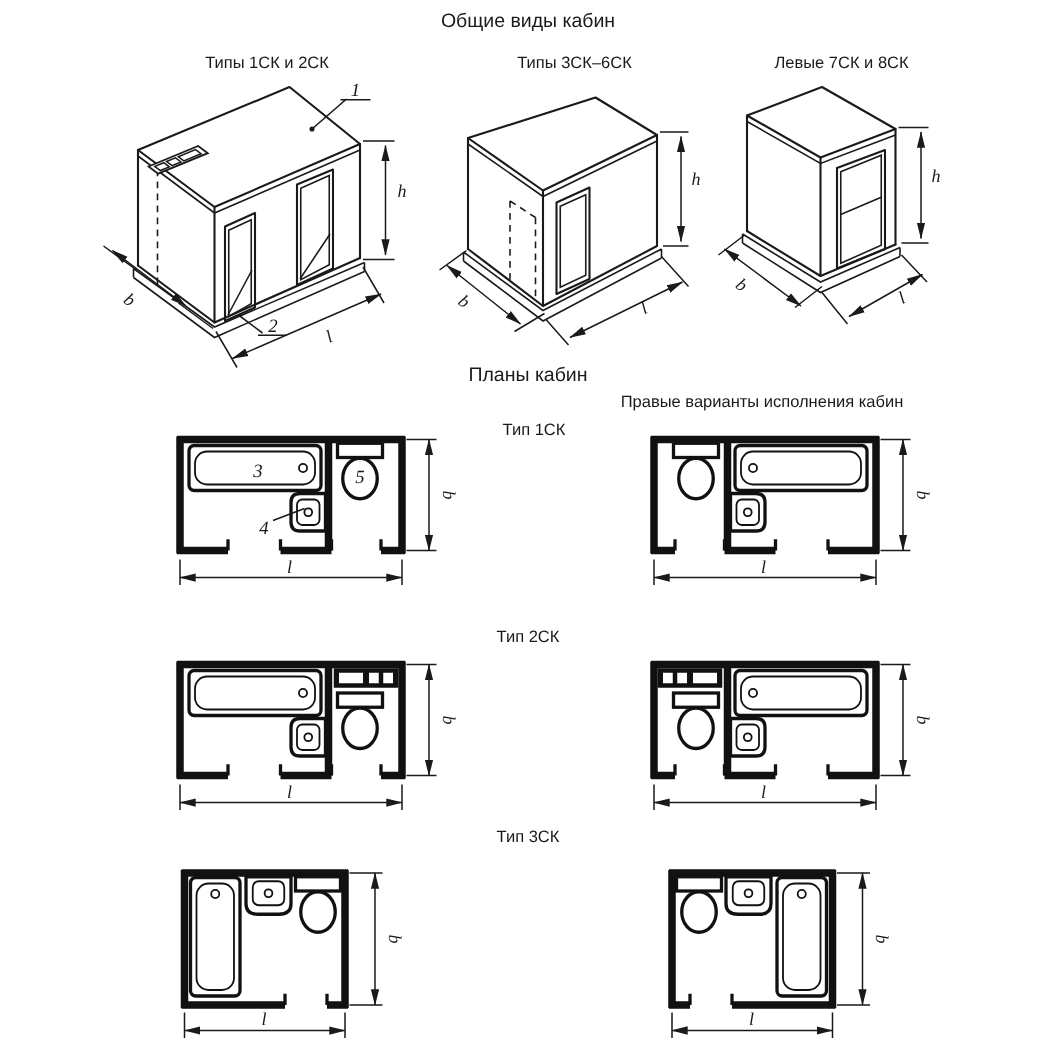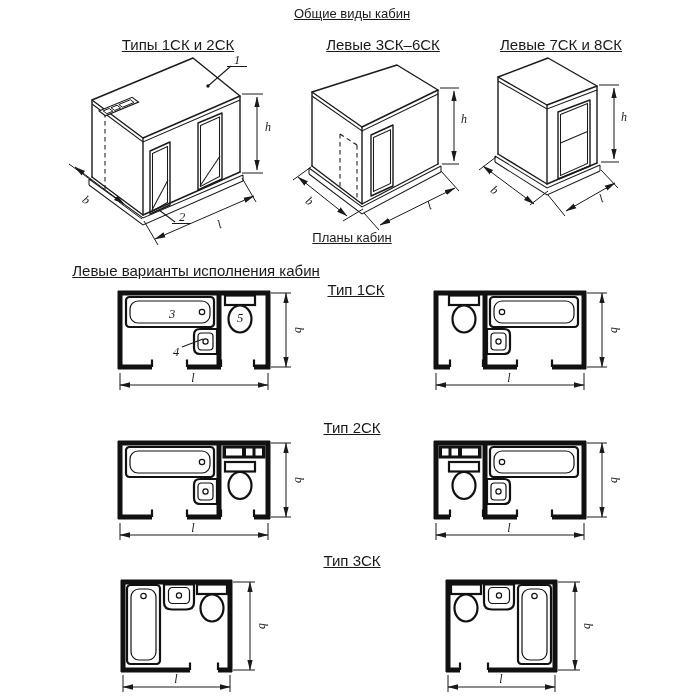--- a/index.html
+++ b/index.html
@@ -1,21 +1,21 @@
 <!DOCTYPE html>
 <html><head>
 <meta charset="utf-8">
 <style>
   html,body{margin:0;padding:0;background:#fff;}
   #canvas{position:relative;width:700px;height:700px;background:#fff;overflow:hidden;
           font-family:"Liberation Sans",sans-serif;color:#1a1a1a;}
   .abs{position:absolute;}
-  .ctr{transform:translateX(-50%);white-space:nowrap;text-decoration:underline;}
+  .ctr{transform:translateX(-50%);white-space:nowrap;}
   .h-title{font-size:13px;}
-  .h-label{font-size:15px;}
+  .h-label{font-size:11px;}
   svg{overflow:visible;}
   .ln{stroke:#1a1a1a;stroke-width:1.4;fill:none;stroke-linejoin:round;stroke-linecap:round;}
   .thin{stroke:#1a1a1a;stroke-width:1.05;fill:none;}
   .dash{stroke:#1a1a1a;stroke-width:1.05;fill:none;stroke-dasharray:4.5 3.5;}
   .wall{stroke:#111;stroke-width:5;fill:none;stroke-linecap:butt;}
   .jamb{stroke:#111;stroke-width:2.2;fill:none;}
   .fixline{stroke:#111;fill:#fff;}
   .dim{stroke:#1a1a1a;stroke-width:1;fill:none;}
   .arr2{marker-start:url(#arr);marker-end:url(#arr);}
   .dim-label{font-family:"Liberation Serif","DejaVu Serif",serif;font-style:italic;
@@ -62,24 +62,24 @@
         <rect x="0" y="0" width="43" height="13" fill="#111"></rect>
         <rect x="3.5" y="3" width="16" height="7" fill="#fff"></rect>
         <rect x="23.5" y="3" width="6.5" height="7" fill="#fff"></rect>
         <rect x="33" y="3" width="6.5" height="7" fill="#fff"></rect>
       </g>
     </defs>
   </svg>
 
   <div class="abs ctr h-title" style="left:352px;top:6px">Общие виды кабин</div>
   <div class="abs ctr h-label" style="left:178px;top:36px">Типы 1СК и 2СК</div>
-  <div class="abs ctr h-label" style="left:383px;top:36px">Левые 3СК–6СК</div>
+  <div class="abs ctr h-label" style="left:383px;top:36px">Типы 3СК–6СК</div>
   <div class="abs ctr h-label" style="left:561px;top:36px">Левые 7СК и 8СК</div>
-  <div class="abs ctr h-title" style="left:352px;top:230px">Планы кабин</div>
-  <div class="abs ctr h-label" style="left:196px;top:262px">Левые варианты исполнения кабин</div>
+  <div class="abs ctr h-title" style="left:352px;top:242px">Планы кабин</div>
+  <div class="abs ctr h-label" style="left:508px;top:262px">Правые варианты исполнения кабин</div>
   <div class="abs ctr h-label" style="left:356px;top:281px">Тип 1СК</div>
   <div class="abs ctr h-label" style="left:352px;top:419px">Тип 2СК</div>
   <div class="abs ctr h-label" style="left:352px;top:552px">Тип 3СК</div>
 
   <svg class="abs" style="left:55px;top:53px" width="235" height="195" viewBox="0 0 235 195">
     <path class="ln" d="M37,47 L138,5 L185,43 L88,85 Z" fill="#fff"></path>
     <path class="thin" d="M37,51 L88,89 L185,47"></path>
     <path class="ln" d="M37,47 V124 M88,85 V162 M185,43 V119"></path>
     <path class="ln" d="M37,124 L88,162 L185,119"></path>
     <path class="thin" d="M34,126 L88,165 L188,122 M34,132 L88,172 L188,128 M34,126 V132 M188,122 V128"></path>

